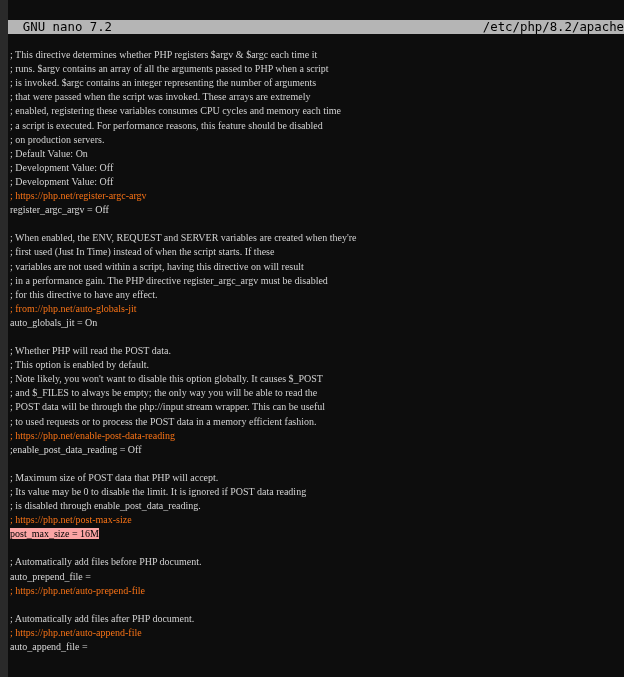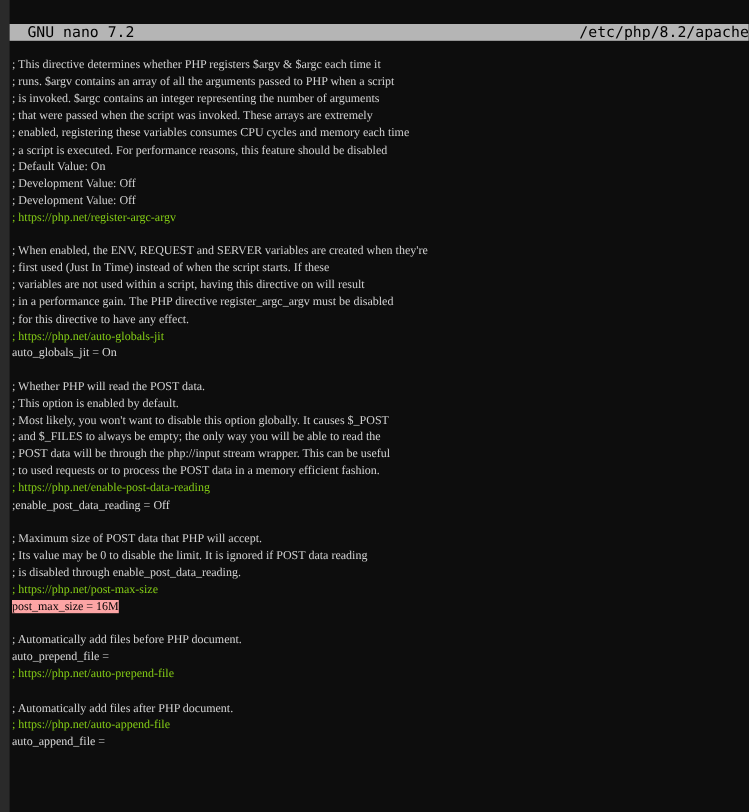--- a/index.html
+++ b/index.html
@@ -49,21 +49,21 @@
     font-family: Liberation Serif, serif;
   }
   .line {
     height: 14.1px;
     line-height: 14.1px;
     white-space: pre;
     overflow: hidden;
   }
   .line.comment { color: #d2d2d2; }
   .line.code    { color: #d8d8d8; }
-  .line.link    { color: #84cc16; }
+  .line.link    { color: #f97316; }
   .line.blank   { }
   .line .hl {
     background: #fca5a5;
     color: #000000;
   }
 </style>
 </head>
 <body>
 
 <div class="terminal">
@@ -74,36 +74,38 @@
       <span class="path">/etc/php/8.2/apache</span>
     </div>
     <div class="edit-area">
         <div class="line blank"> </div>
         <div class="line comment">; This directive determines whether PHP registers $argv &amp; $argc each time it</div>
         <div class="line comment">; runs. $argv contains an array of all the arguments passed to PHP when a script</div>
         <div class="line comment">; is invoked. $argc contains an integer representing the number of arguments</div>
         <div class="line comment">; that were passed when the script was invoked. These arrays are extremely</div>
         <div class="line comment">; enabled, registering these variables consumes CPU cycles and memory each time</div>
         <div class="line comment">; a script is executed. For performance reasons, this feature should be disabled</div>
+        <div class="line comment">; on production servers.</div>
         <div class="line comment">; Default Value: On</div>
         <div class="line comment">; Development Value: Off</div>
         <div class="line comment">; Development Value: Off</div>
         <div class="line link">; https://php.net/register-argc-argv</div>
+        <div class="line code">register_argc_argv = Off</div>
         <div class="line blank"> </div>
         <div class="line comment">; When enabled, the ENV, REQUEST and SERVER variables are created when they're</div>
         <div class="line comment">; first used (Just In Time) instead of when the script starts. If these</div>
         <div class="line comment">; variables are not used within a script, having this directive on will result</div>
         <div class="line comment">; in a performance gain. The PHP directive register_argc_argv must be disabled</div>
         <div class="line comment">; for this directive to have any effect.</div>
-        <div class="line link">; https://php.net/auto-globals-jit</div>
+        <div class="line link">; from://php.net/auto-globals-jit</div>
         <div class="line code">auto_globals_jit = On</div>
         <div class="line blank"> </div>
         <div class="line comment">; Whether PHP will read the POST data.</div>
         <div class="line comment">; This option is enabled by default.</div>
-        <div class="line comment">; Most likely, you won't want to disable this option globally. It causes $_POST</div>
+        <div class="line comment">; Note likely, you won't want to disable this option globally. It causes $_POST</div>
         <div class="line comment">; and $_FILES to always be empty; the only way you will be able to read the</div>
         <div class="line comment">; POST data will be through the php://input stream wrapper. This can be useful</div>
         <div class="line comment">; to used requests or to process the POST data in a memory efficient fashion.</div>
         <div class="line link">; https://php.net/enable-post-data-reading</div>
         <div class="line code">;enable_post_data_reading = Off</div>
         <div class="line blank"> </div>
         <div class="line comment">; Maximum size of POST data that PHP will accept.</div>
         <div class="line comment">; Its value may be 0 to disable the limit. It is ignored if POST data reading</div>
         <div class="line comment">; is disabled through enable_post_data_reading.</div>
         <div class="line link">; https://php.net/post-max-size</div>

